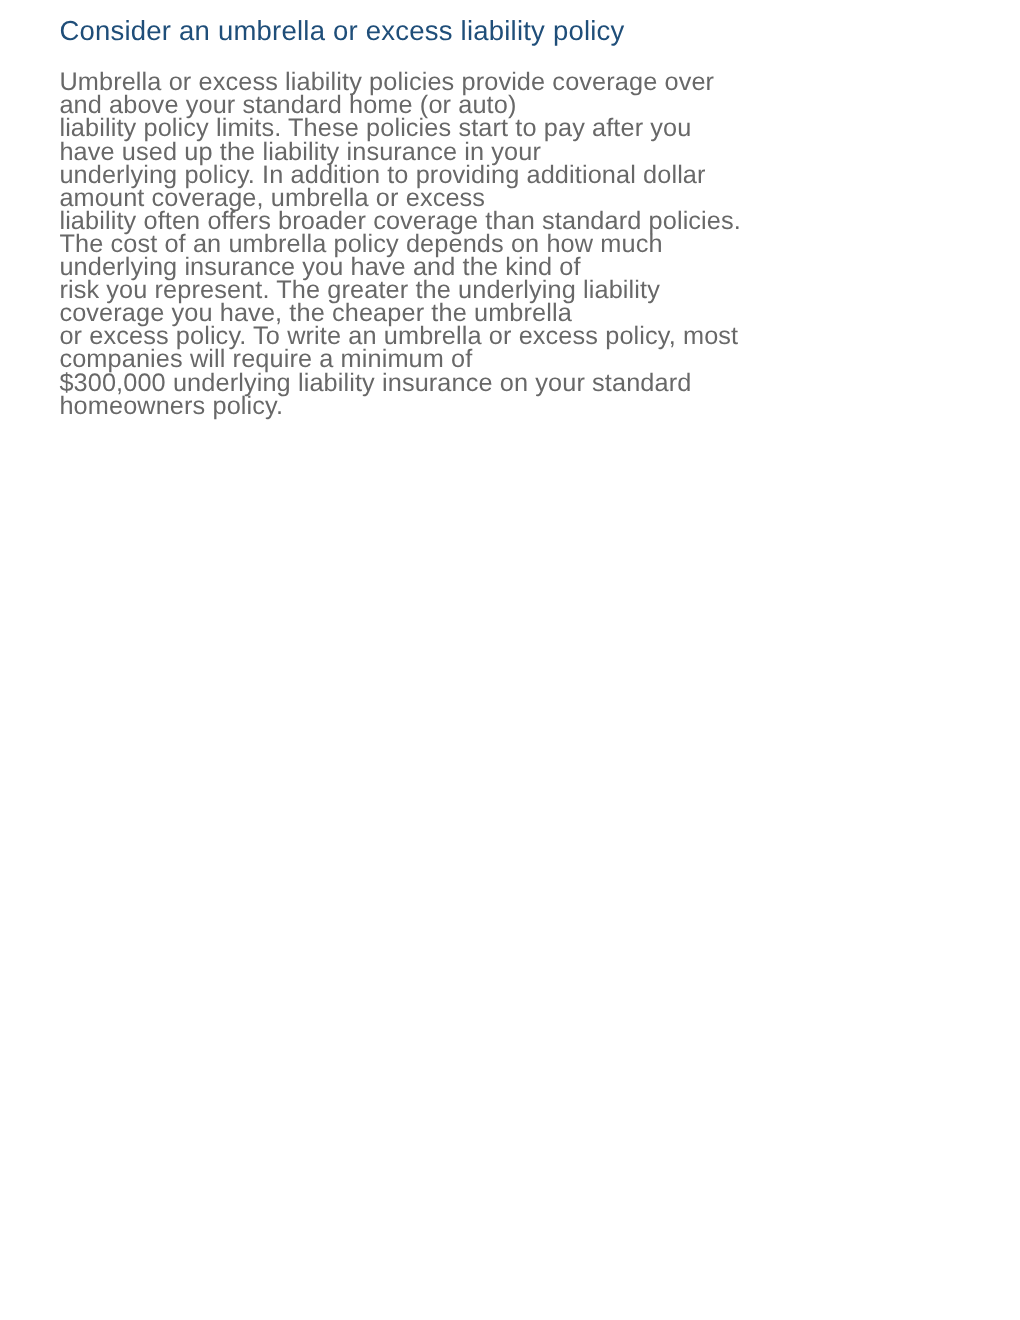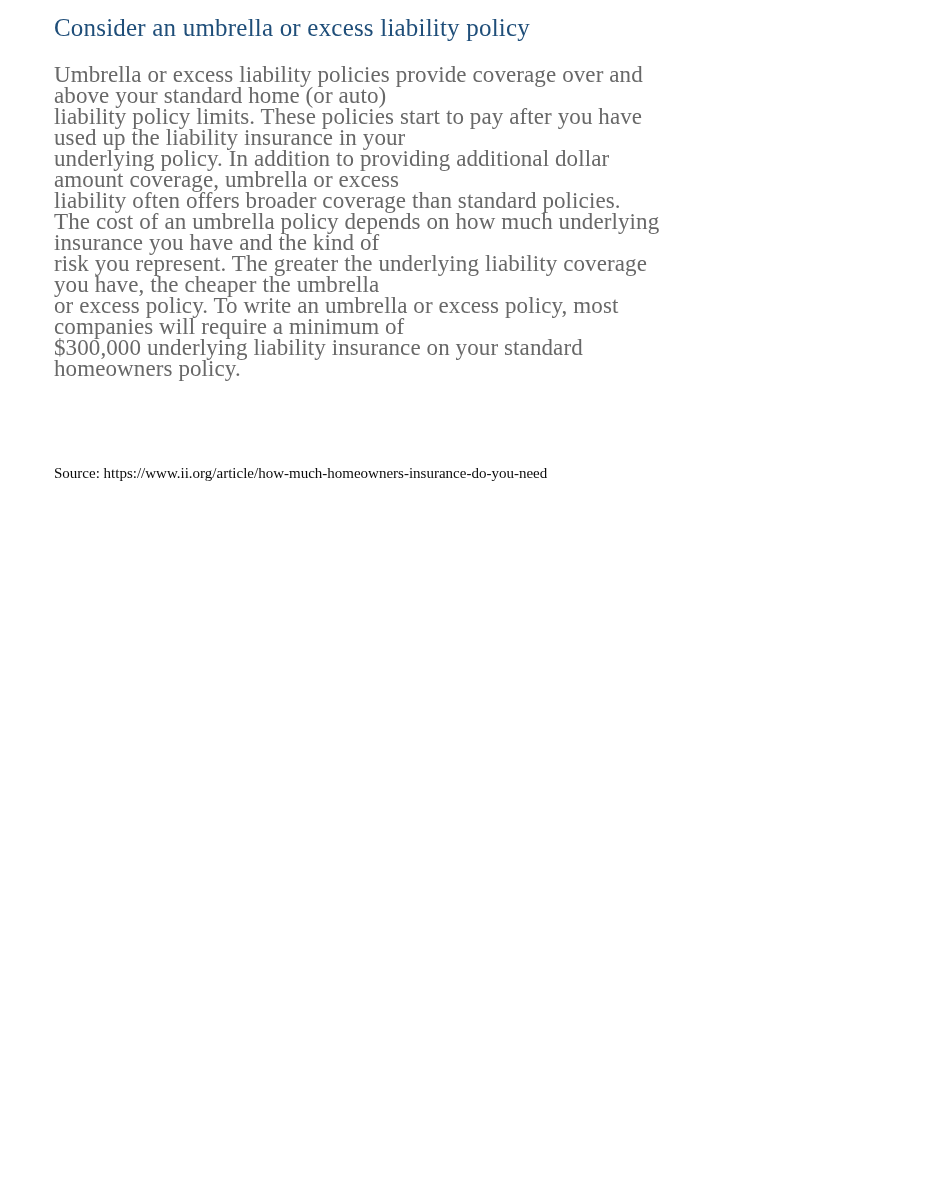--- a/index.html
+++ b/index.html
@@ -8,21 +8,21 @@
     --source-color: #0a0a0a;
     --page-bg: #ffffff;
   }
   * { margin: 0; padding: 0; box-sizing: border-box; }
   html, body { background: #ffffff; }
   .page {
     position: relative;
     width: 742px;
     height: 1200px;
     background: var(--page-bg);
-    font-family: Liberation Serif, serif;
+    font-family: Liberation Sans, sans-serif;
     overflow: hidden;
   }
   .content {
     padding: 12px 60px 0 54px;
   }
   .page-title {
     color: var(--heading-color);
     font-size: 25px;
     font-weight: 400;
     line-height: 32px;
@@ -55,16 +55,15 @@
     <p class="body-paragraph">Umbrella or excess liability policies provide coverage over and above your standard home (or auto)
 liability policy limits. These policies start to pay after you have used up the liability insurance in your
 underlying policy. In addition to providing additional dollar amount coverage, umbrella or excess
 liability often offers broader coverage than standard policies.</p>
 
     <p class="body-paragraph">The cost of an umbrella policy depends on how much underlying insurance you have and the kind of
 risk you represent. The greater the underlying liability coverage you have, the cheaper the umbrella
 or excess policy. To write an umbrella or excess policy, most companies will require a minimum of
 $300,000 underlying liability insurance on your standard homeowners policy.</p>
 
-    <p class="source-line"><span>Source: </span><span>https://www.ii.org/article/how-much-homeowners-insurance-do-you-need</span></p>
 
   </div>
 </div>
 
 </body></html>

